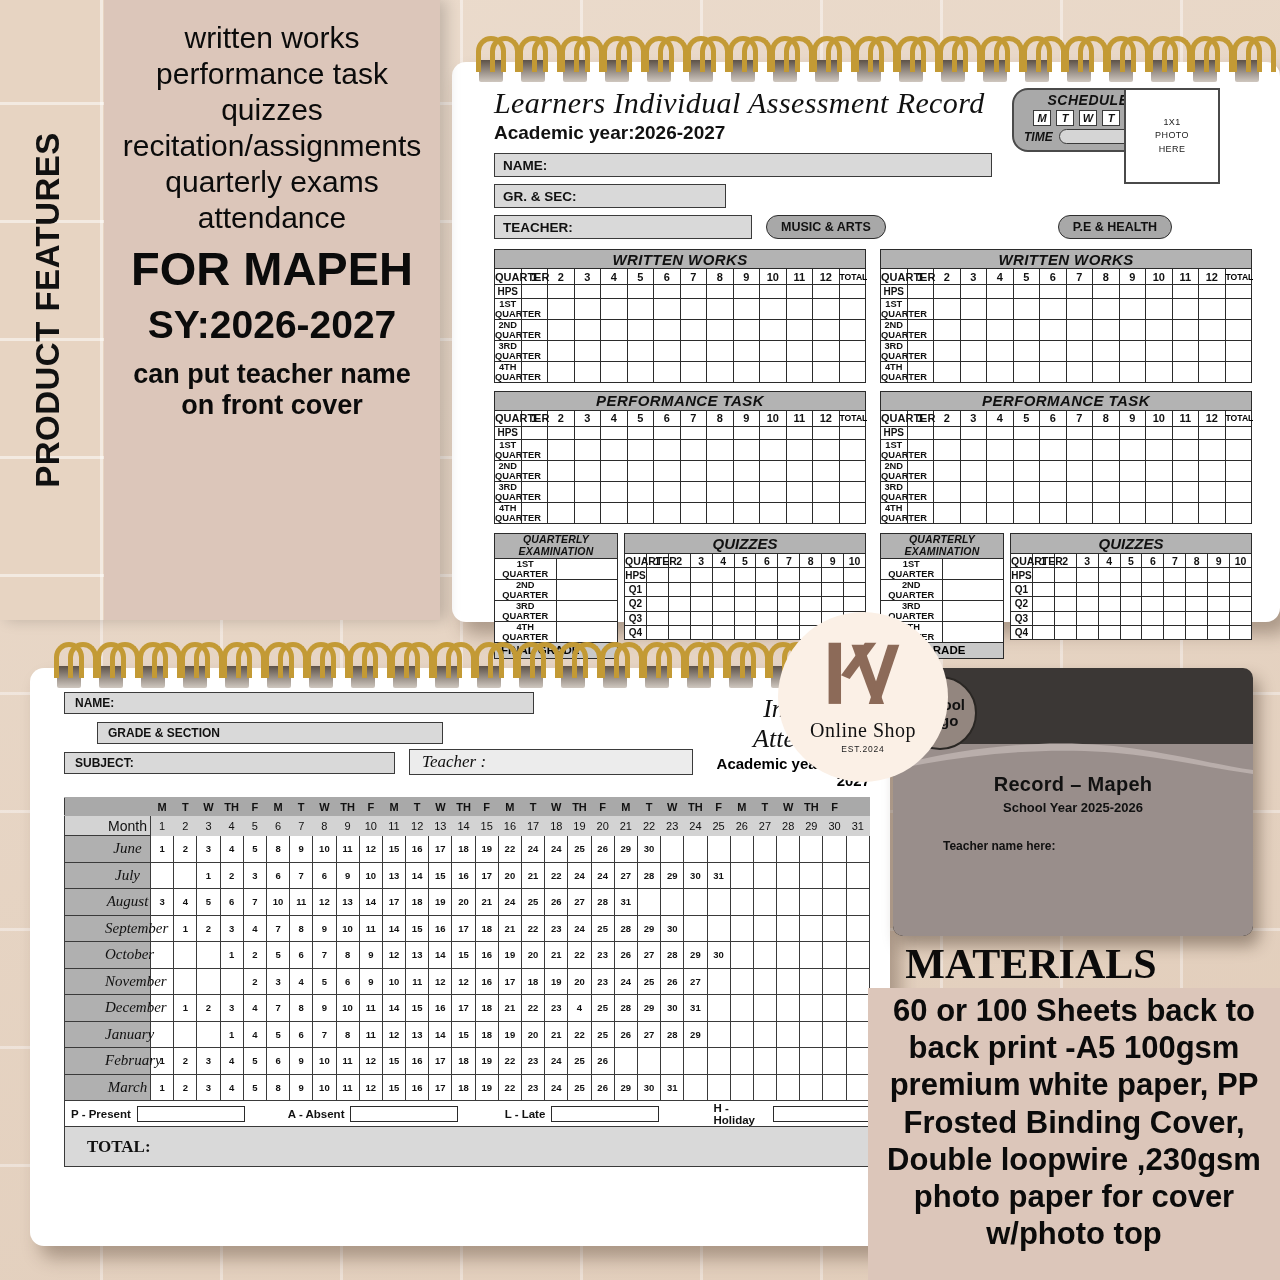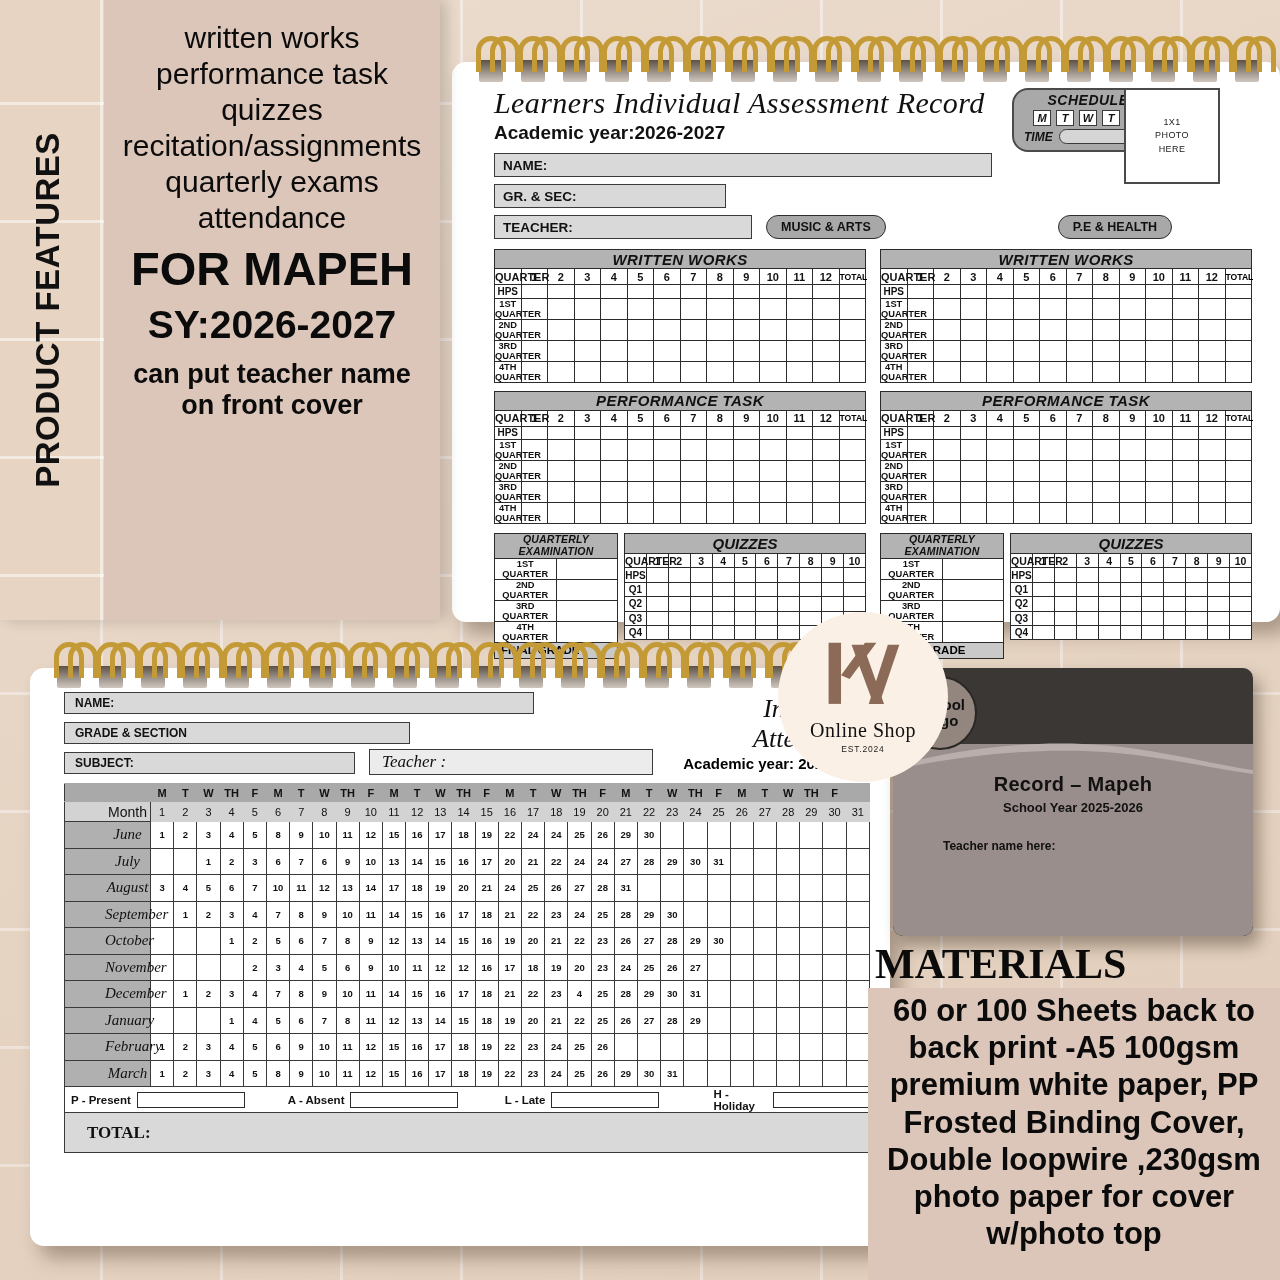--- a/index.html
+++ b/index.html
@@ -304,21 +304,21 @@
   .cv-teacher{ font-weight:700; font-size:12px; margin-top:24px; text-align:left; padding-left:28px;}
   #school-logo{
     position:absolute; left:10px; top:22px; width:74px; height:74px;
     border-radius:50%; background:#93867f; border:2px solid #2a2724;
     display:flex; align-items:center; justify-content:center; text-align:center;
     font-size:15px; font-weight:700; line-height:1.05; color:#111; z-index:8;
   }
 
   
   #materials-title{
-    position:absolute; left:875px; top:940px; width:400px; 
+    position:absolute; left:831px; top:940px; width:400px; text-align:center;
     font-family:"Liberation Serif", serif; font-weight:700; font-size:42px; color:#0b0b0b;
     z-index:5;
   }
   #materials-box{
     position:absolute; left:868px; top:988px; width:412px; height:292px;
     background:#dcc6ba; z-index:4;
   }
   #materials-text{
     position:absolute; left:868px; top:992px; width:412px;
     text-align:center; font-size:31px; font-weight:800; line-height:1.2; color:#0b0b0b;
@@ -1254,25 +1254,25 @@
         <div class="loop"></div>
         <div class="loop b"></div>
       </div>
     </div>
   <div class="page">
     <div style="display:flex;gap:16px;align-items:flex-start;">
       <div style="flex:1;">
         <div class="att-field" style="width:470px;">
           <span>NAME:</span>
         </div>
-        <div class="att-field" style="width:346px;margin-top:8px;">
+        <div class="att-field" style="width:346px;margin-top:8px;margin-left:33px;">
           <span>GRADE &amp; SECTION</span>
         </div>
         <div style="display:flex;gap:14px;margin-top:8px;">
-          <div class="att-field" style="width:291px;">
+          <div class="att-field" style="width:331px;">
             <span>SUBJECT:</span>
           </div>
           <div class="teacher-field" style="width:284px;margin-top:-3px;">
             <span>Teacher :</span>
           </div>
         </div>
       </div>
       <div style="width:270px;padding-top:2px;">
         <div class="att-title">Individual Attendance</div>
         <div class="att-year">Academic year: 2026-2027</div>

